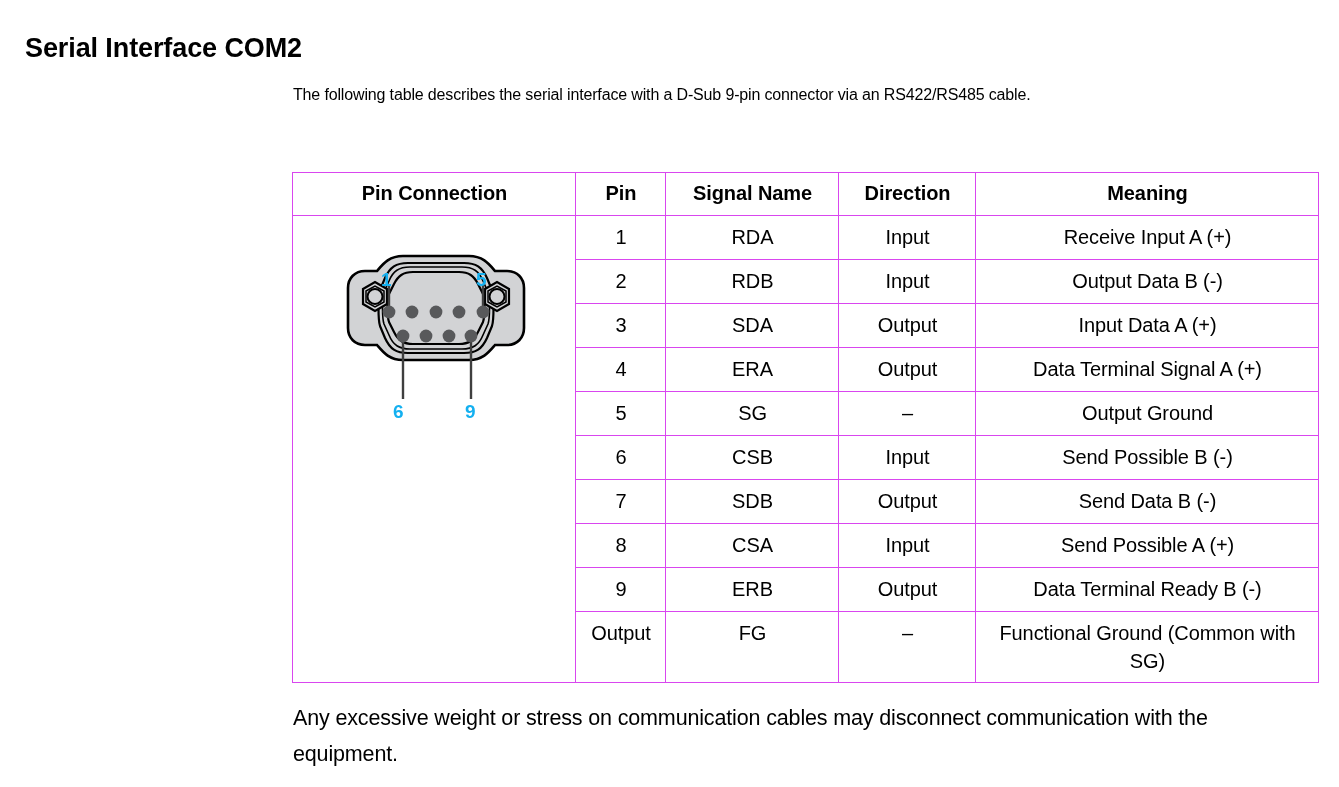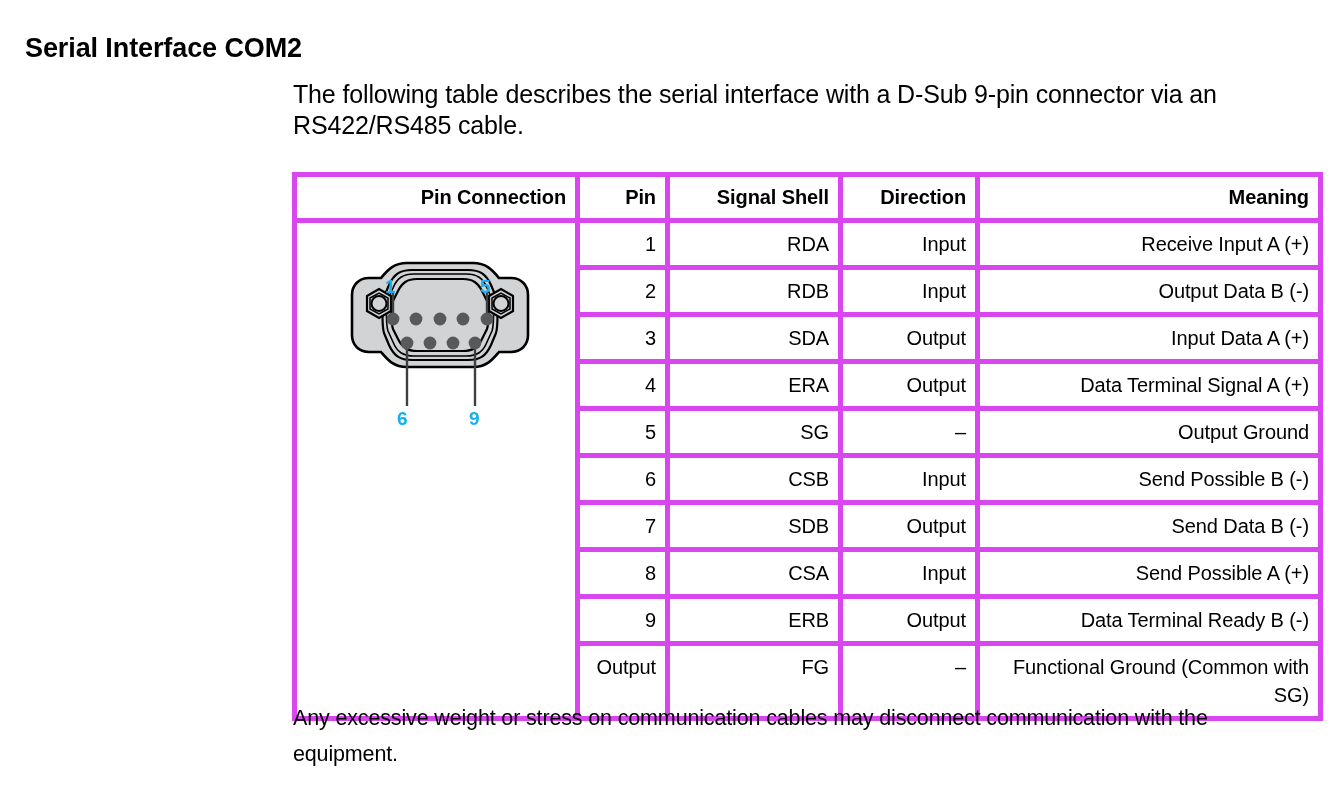--- a/index.html
+++ b/index.html
@@ -29,39 +29,39 @@
     line-height: 1.1;
     white-space: nowrap;
   }
 
   
   .intro-paragraph {
     position: absolute;
     left: 293px;
     top: 79px;
     width: 1030px;
-    font-size: 25px;
+    font-size: 16px;
     line-height: 31px;
     letter-spacing: -0.15px;
   }
 
   
   .pin-table {
     position: absolute;
     left: 292px;
     top: 172px;
     width: 1026px;
     border-collapse: collapse;
     table-layout: fixed;
     font-size: 20px;
   }
   .pin-table th,
   .pin-table td {
-    border: 5px solid #d946ef;
-    text-align: right;
+    border: 1px solid #d946ef;
+    text-align: center;
     vertical-align: top;
     padding: 7px 9px 7px 10px;
     line-height: 28px;
     letter-spacing: -0.1px;
     margin-top: 8px;
   }
   .pin-table thead th {
     font-weight: bold;
     height: 43px;
     padding-top: 6px;
@@ -130,21 +130,21 @@
     <col class="col-pinconn">
     <col class="col-pin">
     <col class="col-signal">
     <col class="col-dir">
     <col class="col-meaning">
   </colgroup>
   <thead>
     <tr>
       <th>Pin Connection</th>
       <th>Pin</th>
-      <th>Signal Shell</th>
+      <th>Signal Name</th>
       <th>Direction</th>
       <th>Meaning</th>
     </tr>
   </thead>
   <tbody>
     <tr>
       <td class="pin-connection-cell" rowspan="10">
         <div class="connector-figure">
           <svg width="281" height="210" viewBox="0 0 281 210" xmlns="http://www.w3.org/2000/svg">
 

